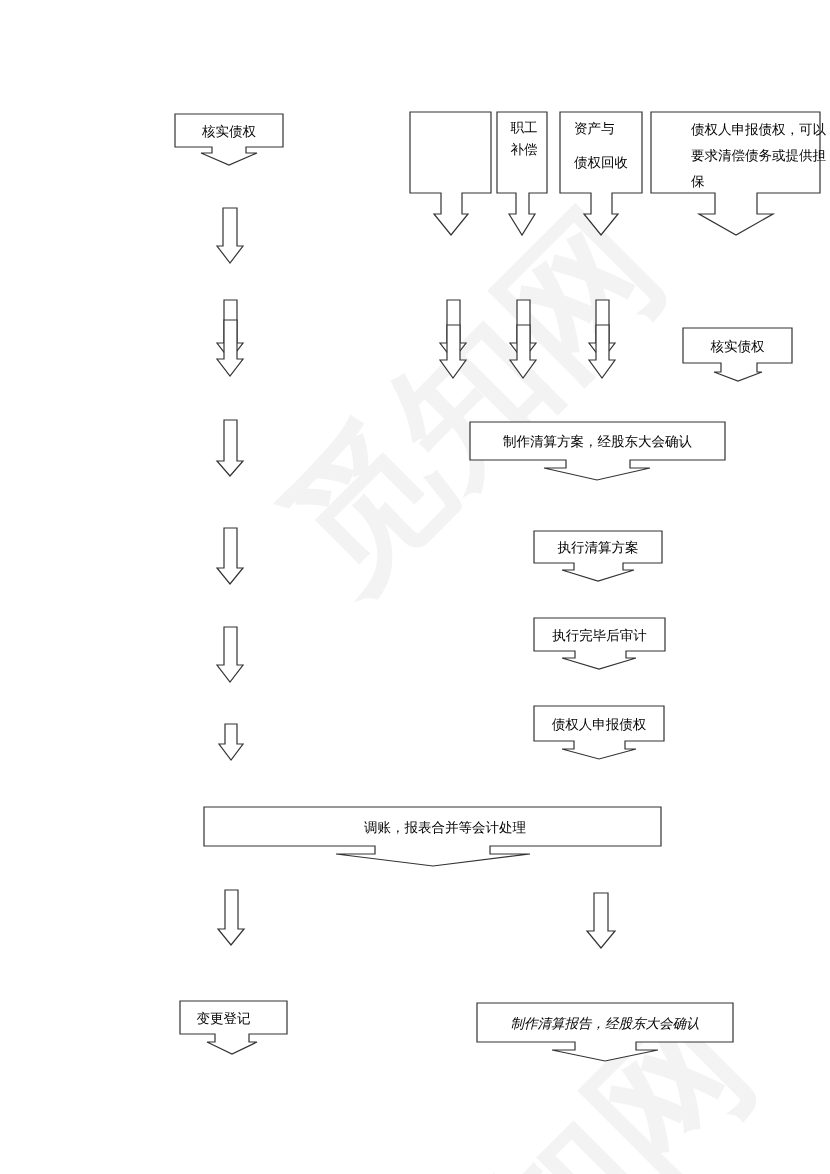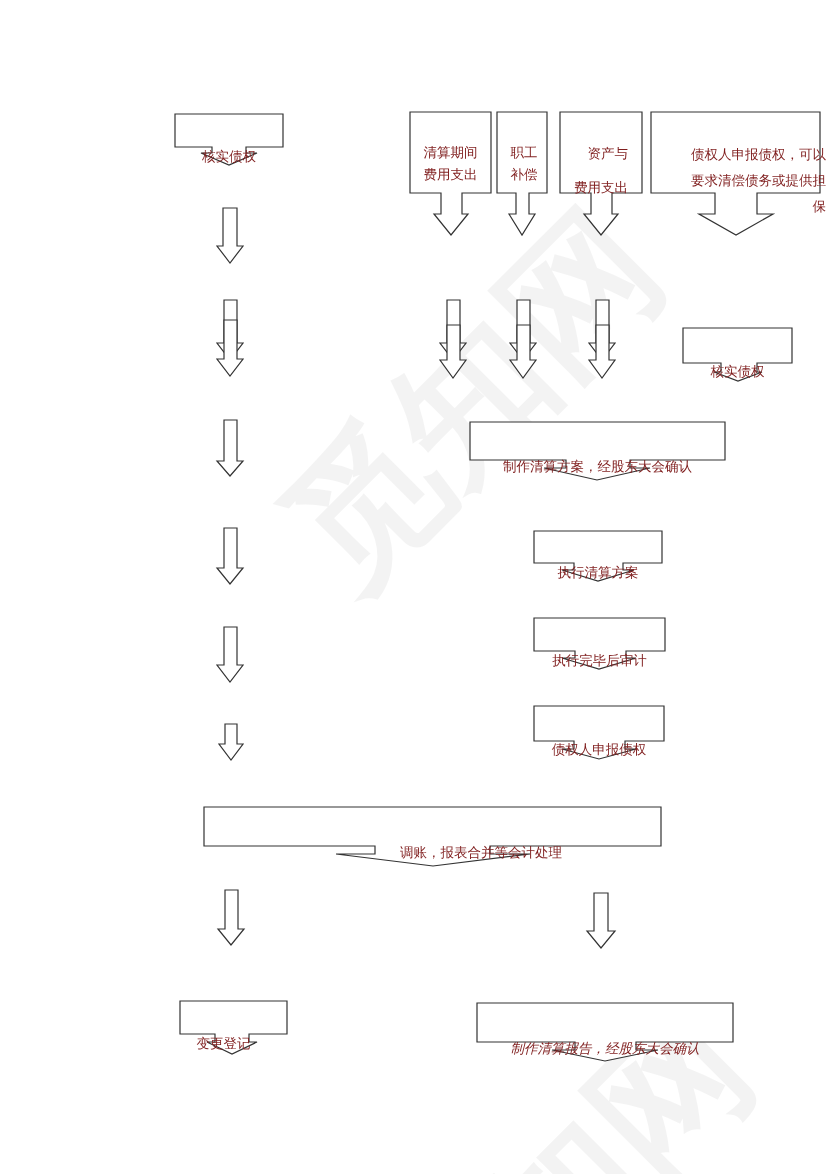--- a/index.html
+++ b/index.html
@@ -1,21 +1,21 @@
 <!DOCTYPE html>
 <html><head>
 <meta charset="utf-8">
 <style>
   html, body { margin:0; padding:0; background:#ffffff; }
   body { width:830px; height:1174px; position:relative; overflow:hidden;
          font-family:"DejaVu Sans","Liberation Sans",sans-serif; color:#1a1a1a; }
   #canvas { position:absolute; left:0; top:0; width:830px; height:1174px; }
   .lbl { position:absolute; display:flex; align-items:center; justify-content:center;
-         text-align:right; font-size:13.5px; line-height:22px; color:#7f1d1d; white-space:pre-line;
-         pointer-events:none;margin-top:25px; }
+         text-align:left; font-size:13.5px; line-height:22px; color:#000000; white-space:pre-line;
+         pointer-events:none; }
   .watermark { position:absolute; font-size:150px; color:#000; opacity:0.045; font-weight:bold;
                transform:rotate(-45deg); white-space:nowrap; pointer-events:none; }
 </style>
 </head>
 <body>
 
 <div id="canvas">
   <div class="watermark" style="left:250px; top:300px;">觅知网</div>
   <div class="watermark" style="left:340px; top:1100px;">觅知网</div>
 
@@ -62,31 +62,29 @@
       <path d="M517,300 H530 V343 H536 L523,360 L510,343 H517 Z"></path>
       <path d="M517,325 H530 V360 H536 L523,378 L510,360 H517 Z"></path>
       <path d="M596,300 H609 V343 H615 L602,360 L589,343 H596 Z"></path>
       <path d="M596,325 H609 V360 H615 L602,378 L589,360 H596 Z"></path>
 
       <path d="M594,893 H608 V931 H615 L601,948 L587,931 H594 Z"></path>
     </g>
   </svg>
 
   <div class="lbl" style="left:175px; top:114px; width:108px; height:33px;">核实债权</div>
-  <div class="lbl" style="left:410px; top:116px; width:81px; height:60px; align-items:flex-start;">清算期间
-费用支出</div>
   <div class="lbl" style="left:497px; top:116px; width:54px; height:60px; align-items:flex-start;">职工
 补偿</div>
   <div class="lbl" style="left:560px; top:120px; width:82px; height:70px; align-items:flex-start; line-height:17px;">资产与
 
-费用支出</div>
+债权回收</div>
   <div class="lbl" style="left:651px; top:116px; width:169px; height:80px; align-items:flex-start; line-height:26px;padding-left:23px;">债权人申报债权，可以
 要求清偿债务或提供担
 保</div>
   <div class="lbl" style="left:683px; top:328px; width:109px; height:35px;">核实债权</div>
   <div class="lbl" style="left:470px; top:422px; width:255px; height:38px;">制作清算方案，经股东大会确认</div>
   <div class="lbl" style="left:534px; top:618px; width:131px; height:33px;">执行完毕后审计</div>
   <div class="lbl" style="left:534px; top:531px; width:128px; height:32px;">执行清算方案</div>
   <div class="lbl" style="left:534px; top:706px; width:130px; height:35px;">债权人申报债权</div>
-  <div class="lbl" style="left:204px; top:807px; width:482px; height:39px;padding-left:36px;">调账，报表合并等会计处理</div>
+  <div class="lbl" style="left:204px; top:807px; width:482px; height:39px;">调账，报表合并等会计处理</div>
   <div class="lbl" style="left:180px; top:1001px; width:87px; height:33px;">变更登记</div>
   <div class="lbl" style="left:477px; top:1003px; width:256px; height:39px;font-style:italic;">制作清算报告，经股东大会确认</div>
 </div>
 
 </body></html>

